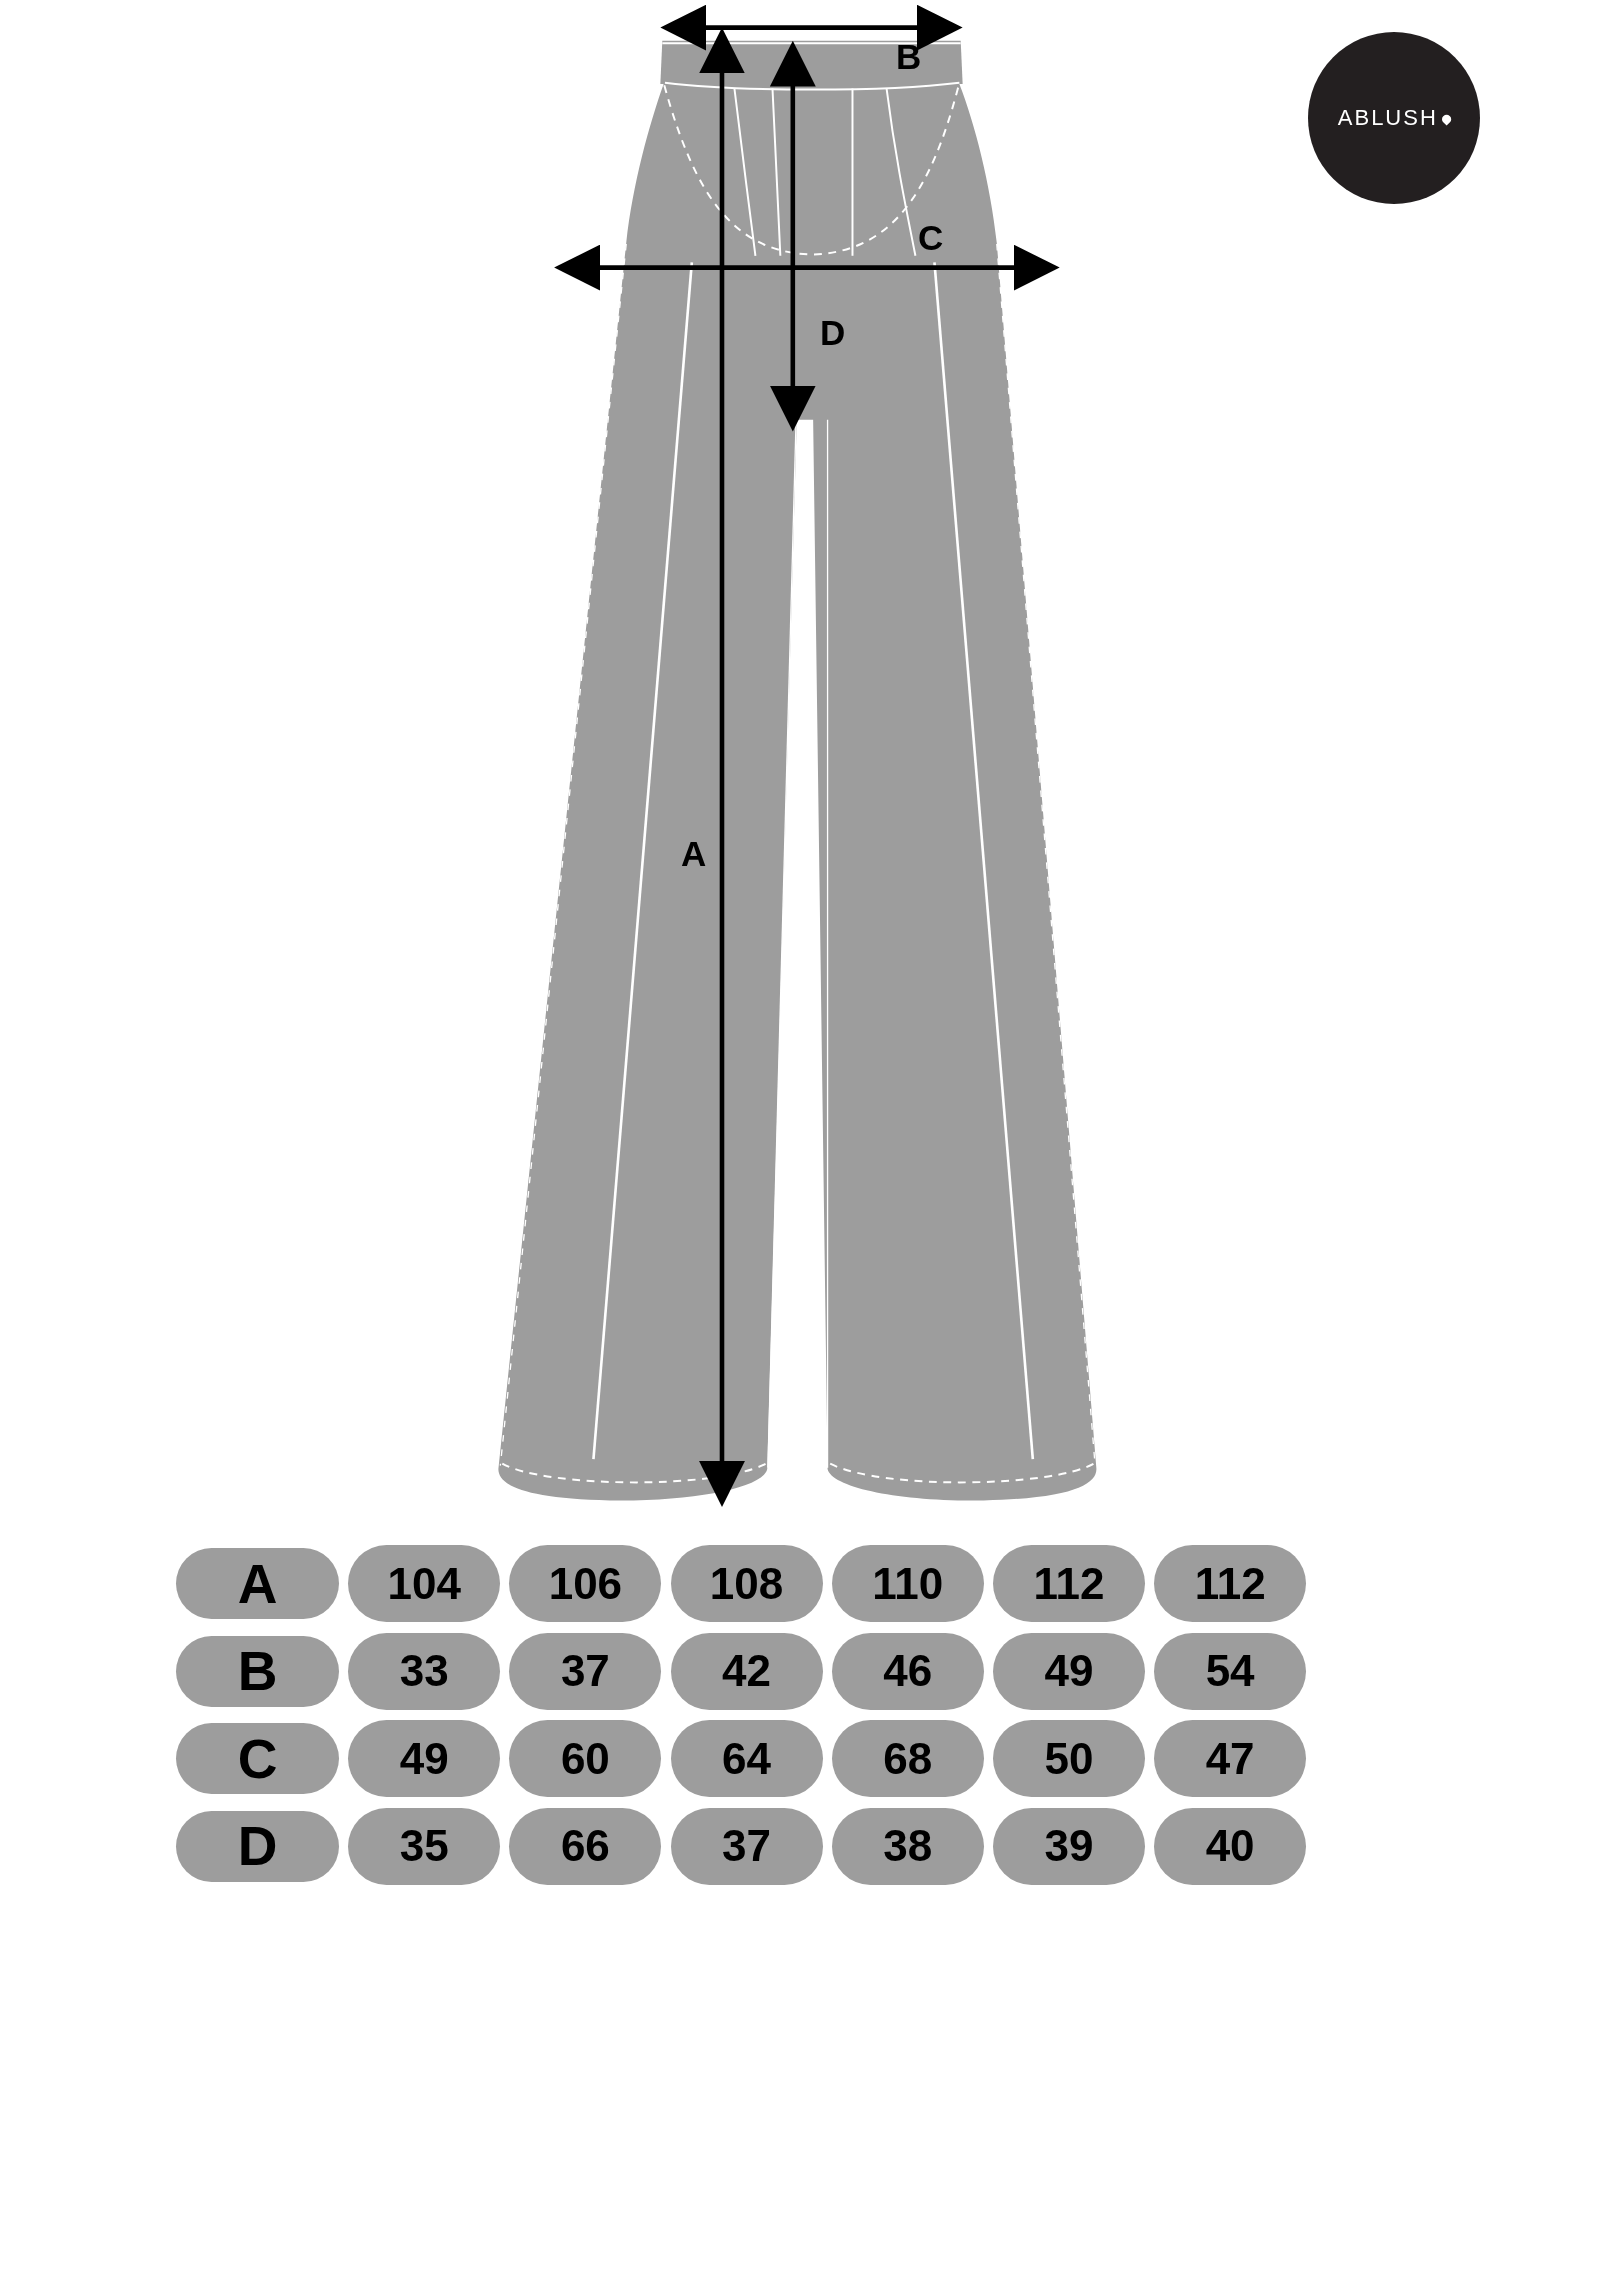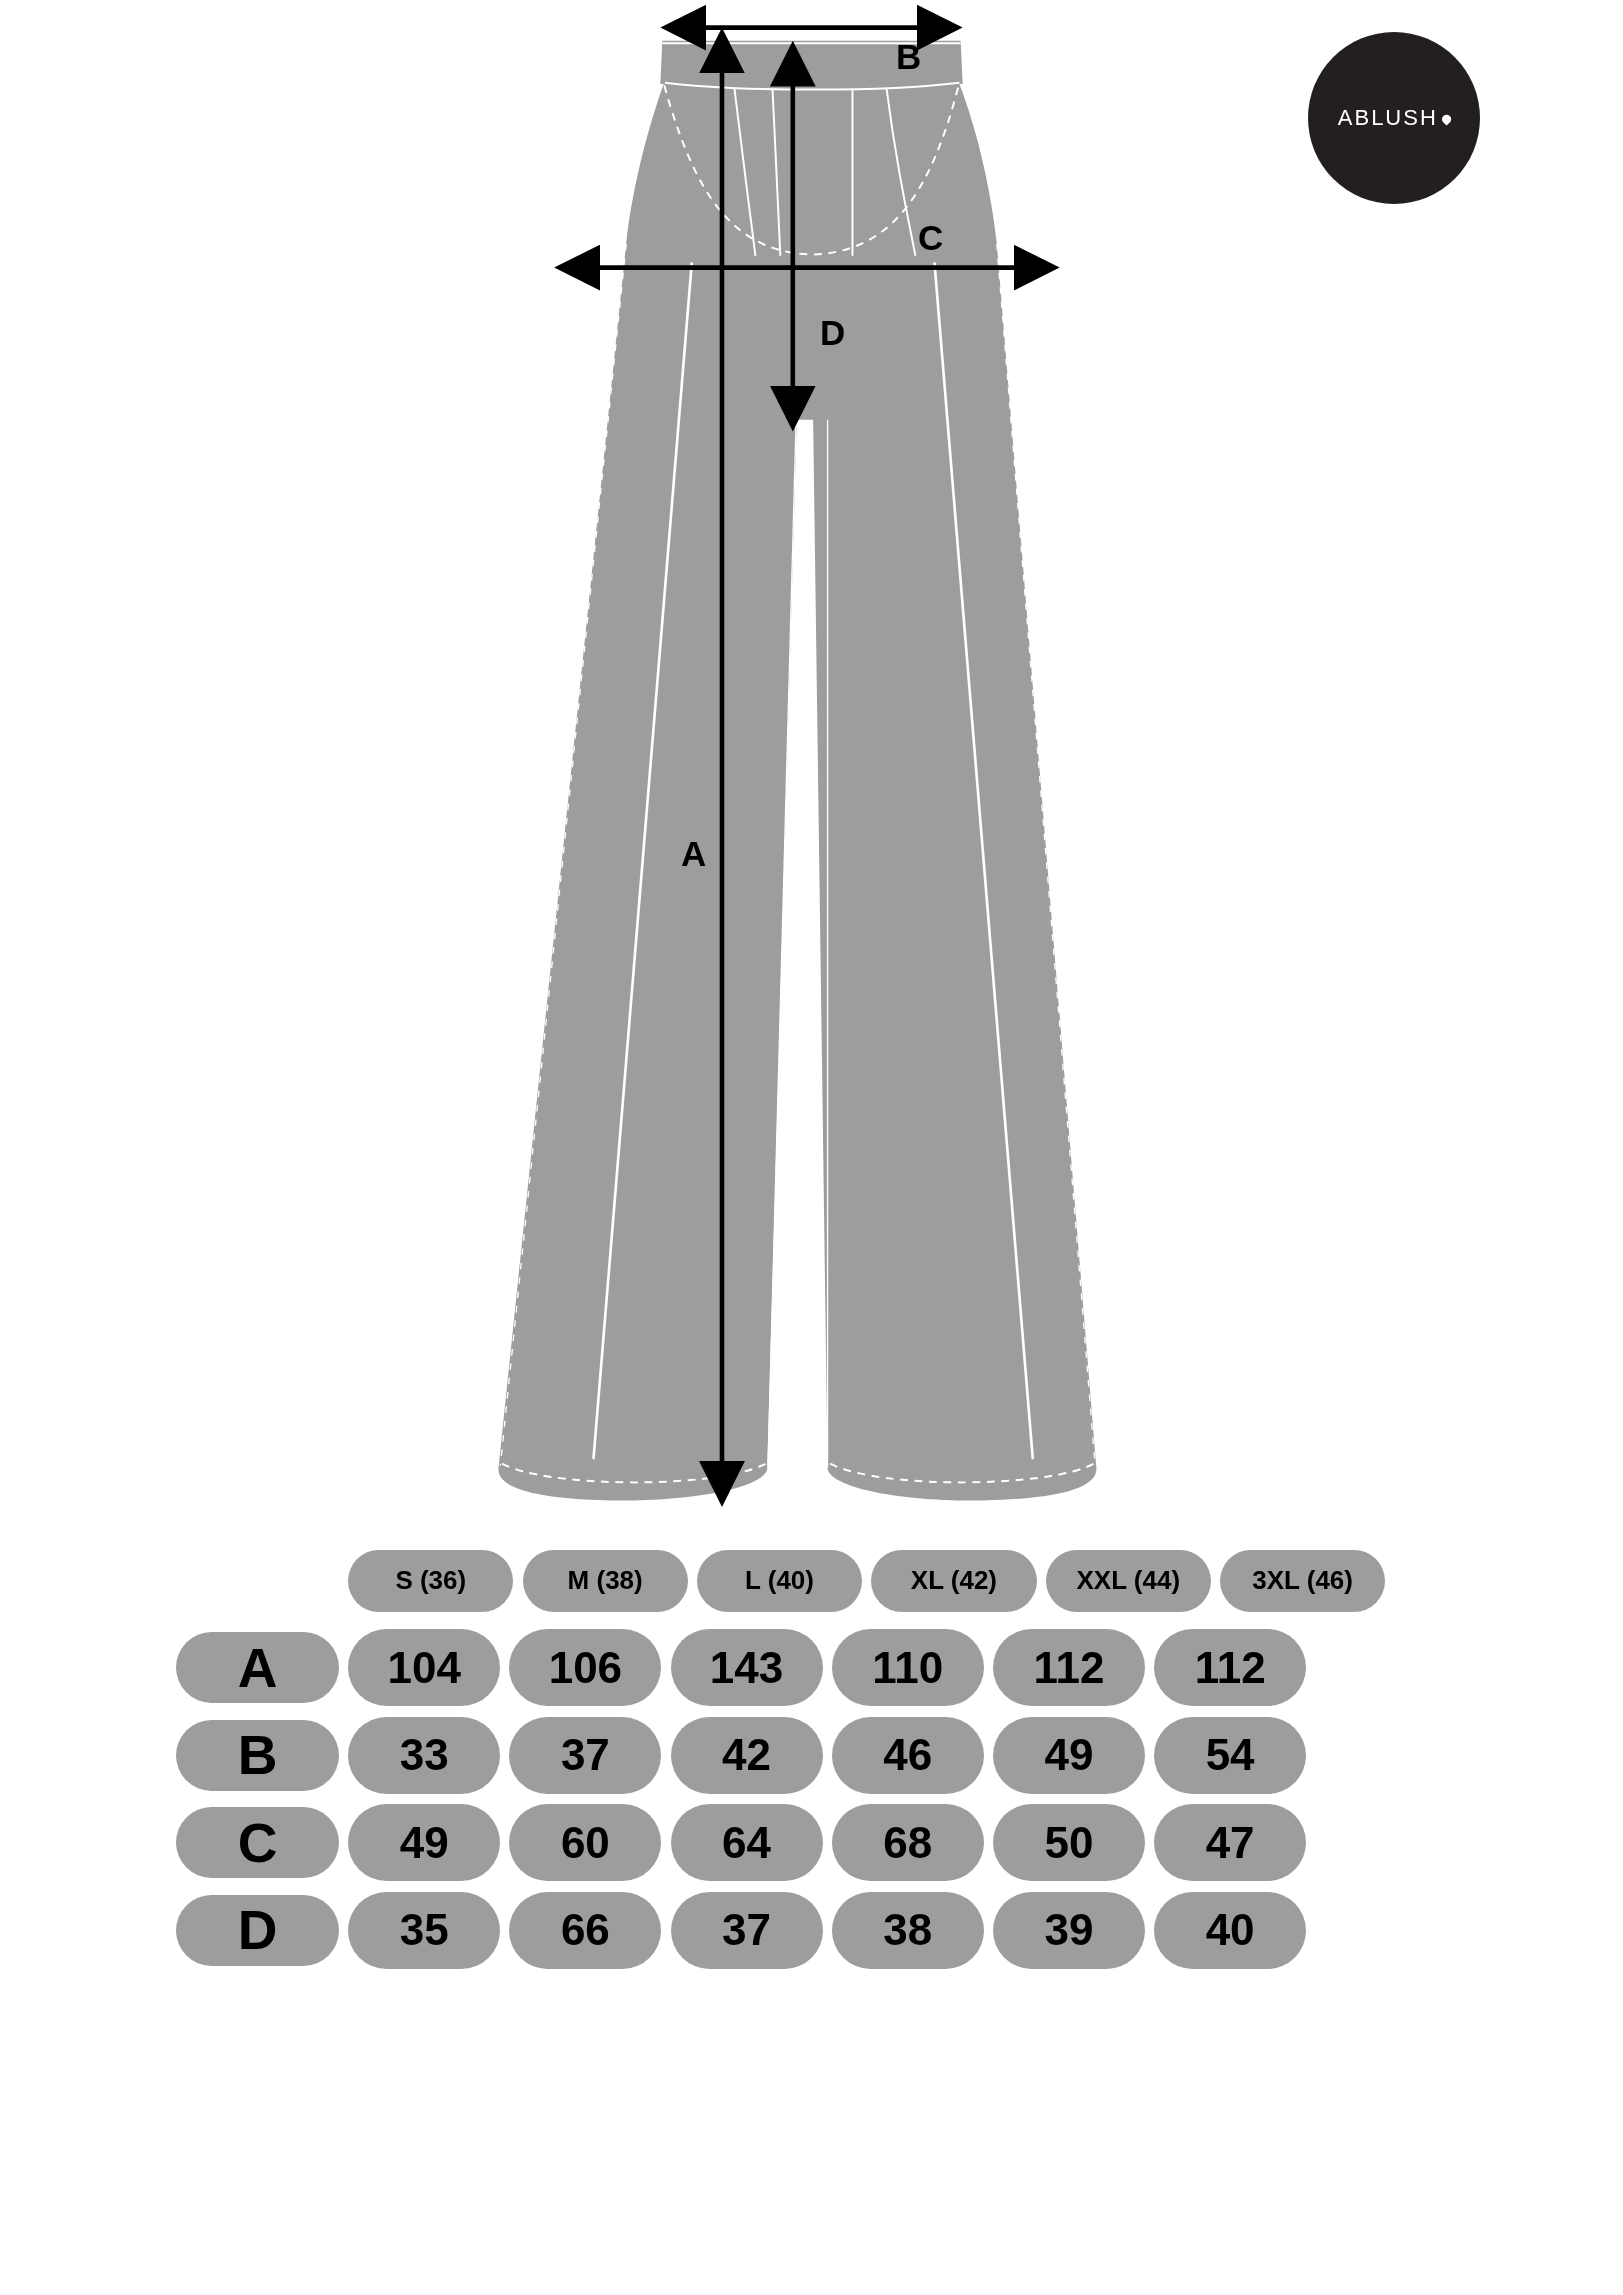--- a/index.html
+++ b/index.html
@@ -198,35 +198,26 @@
   <span class="meas-label lbl-D">D</span>
   <span class="meas-label lbl-A">A</span>
 </div>
 
 <div class="brand-badge">
   <span class="brand-text"><span>ABLUSH</span><span class="brand-dot"></span></span>
 </div>
 
 <div class="chart">
 
-  <div class="chart-row header-row">
-    <div class="pill rowlabel c0"></div>
-    <div class="pill sizehead c1">S (36)</div>
-    <div class="pill sizehead c2">M (38)</div>
-    <div class="pill sizehead c3">L (40)</div>
-    <div class="pill sizehead c4">XL (42)</div>
-    <div class="pill sizehead c5">XXL (44)</div>
-    <div class="pill sizehead c6">3XL (46)</div>
-  </div>
 
   <div class="chart-row">
     <div class="pill rowlabel c0">A</div>
     <div class="pill val c1">104</div>
     <div class="pill val c2">106</div>
-    <div class="pill val c3">143</div>
+    <div class="pill val c3">108</div>
     <div class="pill val c4">110</div>
     <div class="pill val c5">112</div>
     <div class="pill val c6">112</div>
   </div>
 
   <div class="chart-row">
     <div class="pill rowlabel c0">B</div>
     <div class="pill val c1">33</div>
     <div class="pill val c2">37</div>
     <div class="pill val c3">42</div>

